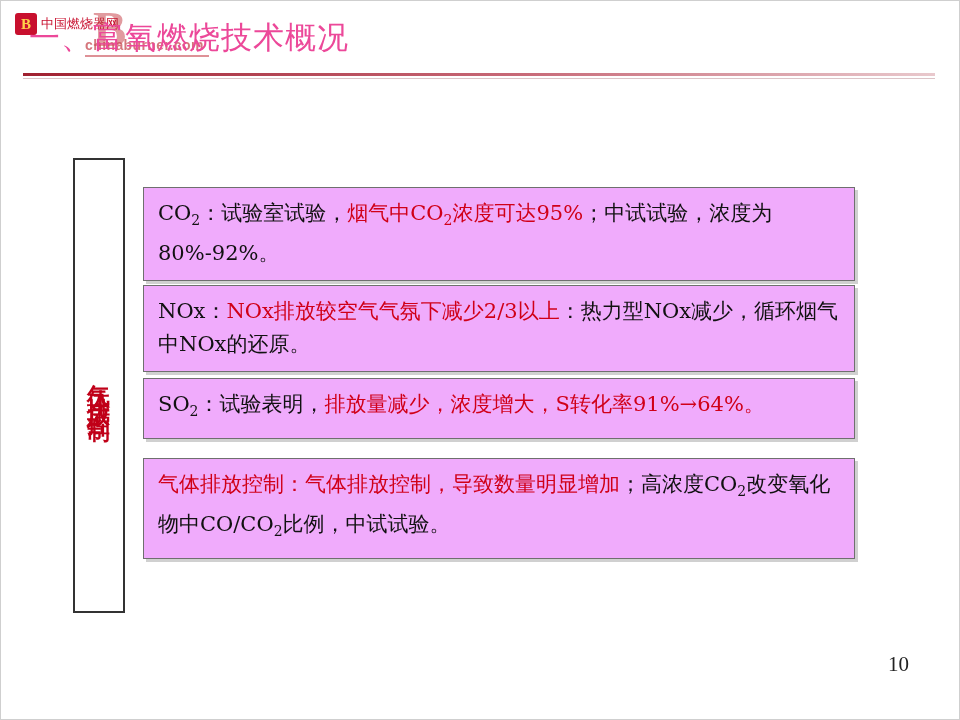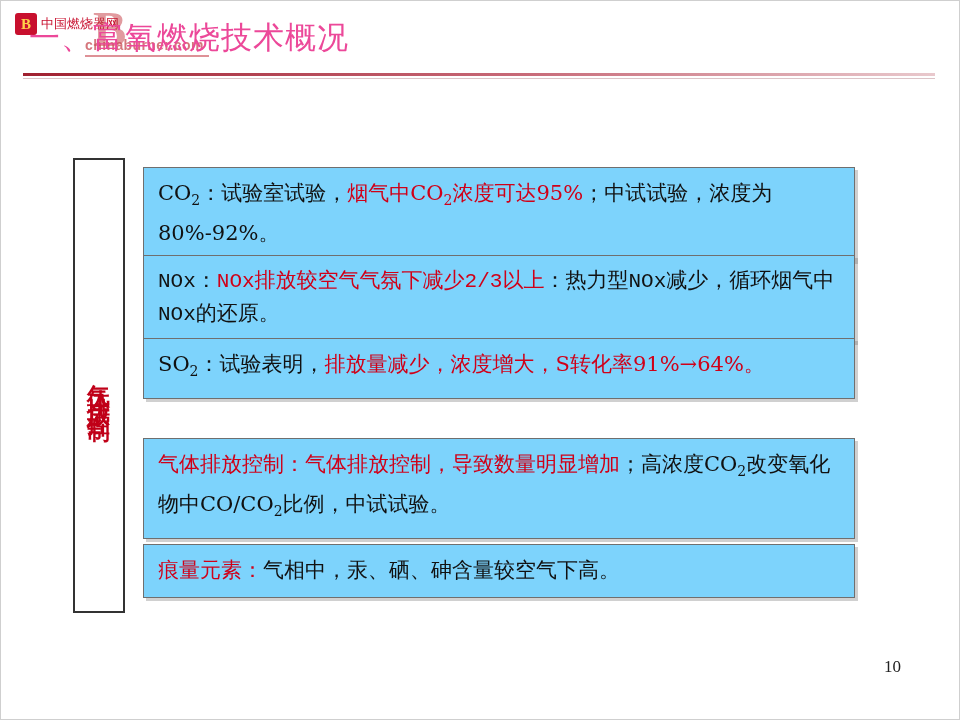--- a/index.html
+++ b/index.html
@@ -147,45 +147,46 @@
     font-weight: bold;
     letter-spacing: 7px;
   }
 
   
   .box {
     position: absolute;
     left: 142px;
     width: 712px;
     box-sizing: border-box;
-    background: #7dd3fc;
+    background: #f0abfc;
     border: 1px solid #6f6f6f;
     box-shadow: 3px 3px 0 rgba(120,120,120,0.35);
     padding: 9px 12px 10px 14px;
     font-size: 21px;
     line-height: 33px;
     color: #111111;
     font-family: "DejaVu Serif", serif;
+    margin-top: 20px;
   }
   .box .red { color: #d00018; }
   .box .lbl { font-weight: normal; }
   .sub { font-size: 14px; vertical-align: sub; }
 
   #box-co2  { top: 166px; }
-  #box-nox  { top: 254px; font-family: Liberation Mono, monospace; }
-  #box-so2  { top: 337px; }
+  #box-nox  { top: 264px; }
+  #box-so2  { top: 357px; }
   #box-pm   { top: 437px; }
   #box-trace{ top: 543px; }
 
   
   .pageno {
     position: absolute;
-    right: 58px;
+    right: 50px;
     bottom: 42px;
-    font-size: 17px;
+    font-size: 21px;
     color: #222222;
     font-family: "Liberation Serif", serif;
   }
 </style>
 </head>
 <body>
 
 <div class="slide">
 
   <div class="logo-small">
@@ -216,19 +217,16 @@
   </div>
 
   <div class="box" id="box-so2">
     <span class="lbl">SO</span><span class="sub">2</span><span>：</span><span>试验表明，</span><span class="red">排放量减少，浓度增大，S转化率91%→64%。</span>
   </div>
 
   <div class="box" id="box-pm">
     <span class="red">气体排放控制：</span><span class="red">气体排放控制，导致数量明显增加</span><span>；高浓度CO</span><span class="sub">2</span><span>改变氧化物中CO/CO</span><span class="sub">2</span><span>比例，中试试验。</span>
   </div>
 
-  <div class="box" id="box-trace">
-    <span class="red">痕量元素：</span><span>气相中，汞、硒、砷含量较空气下高。</span>
-  </div>
 
   <div class="pageno">10</div>
 
 </div>
 
 </body></html>

